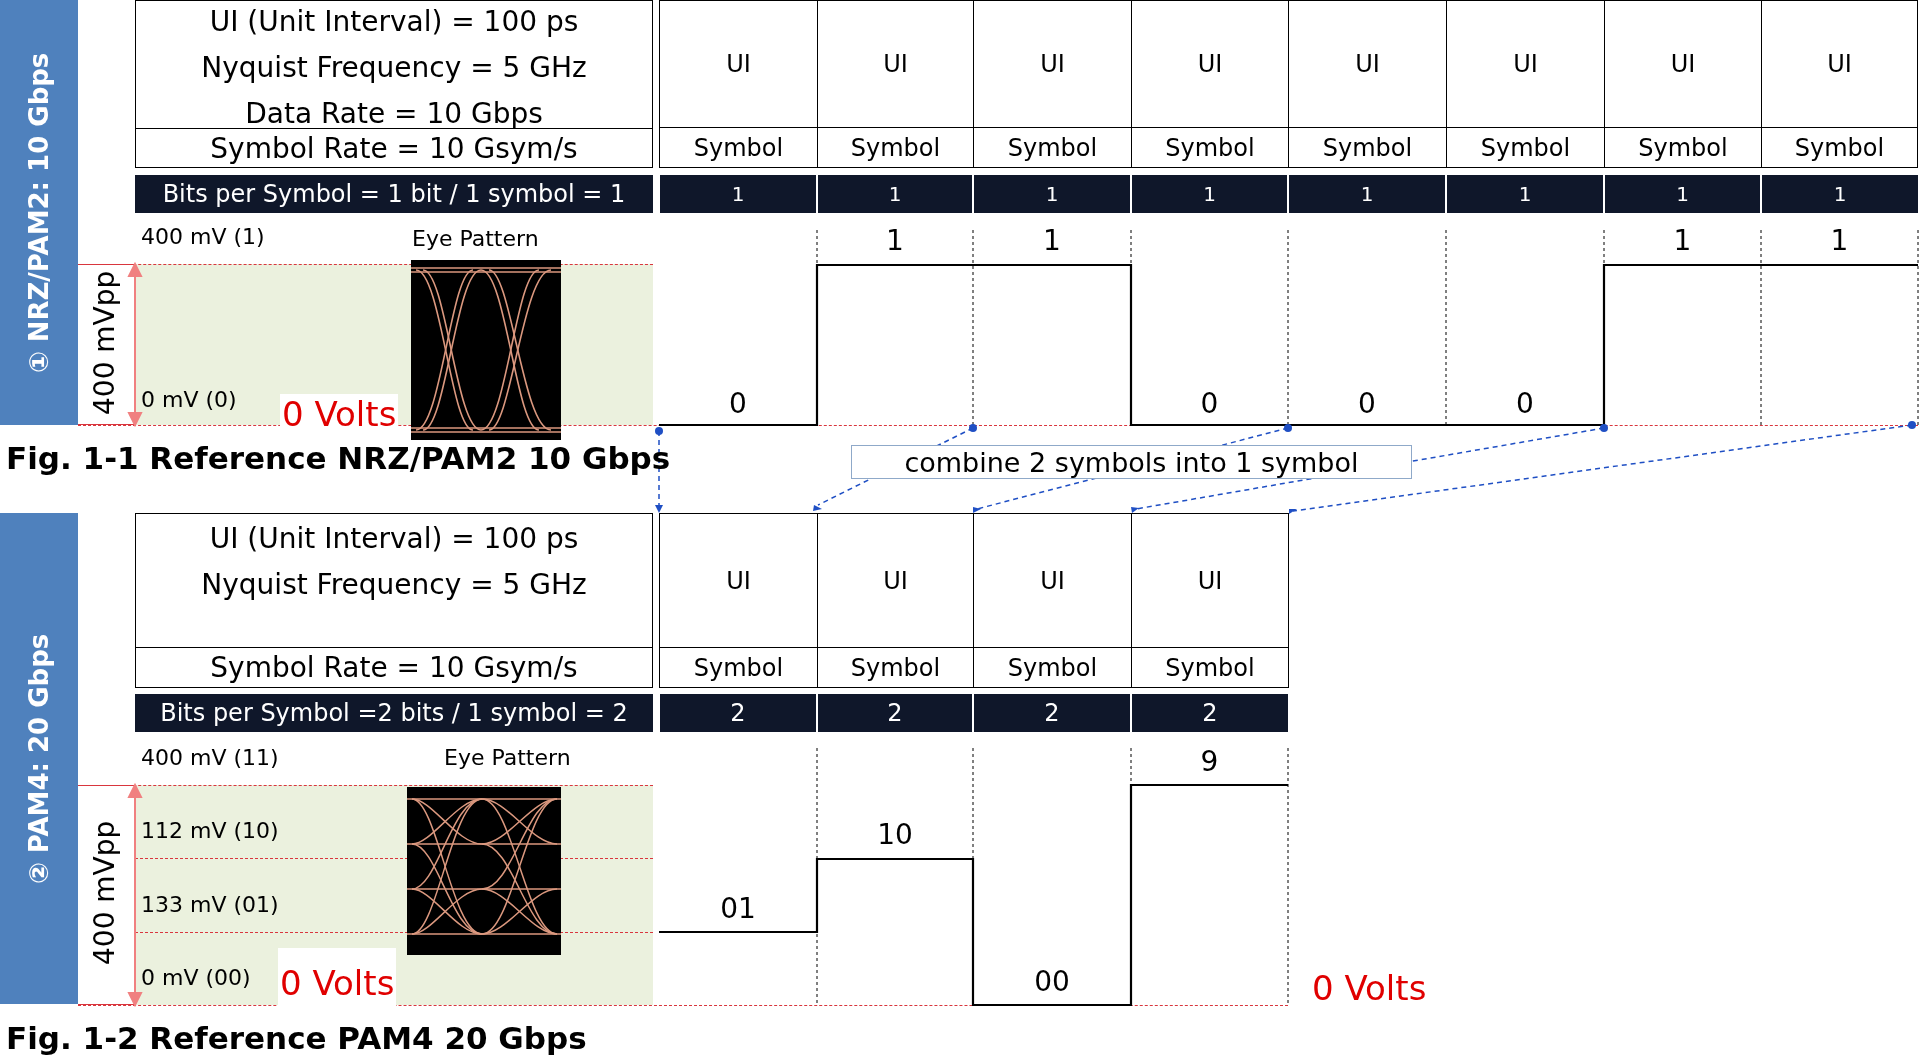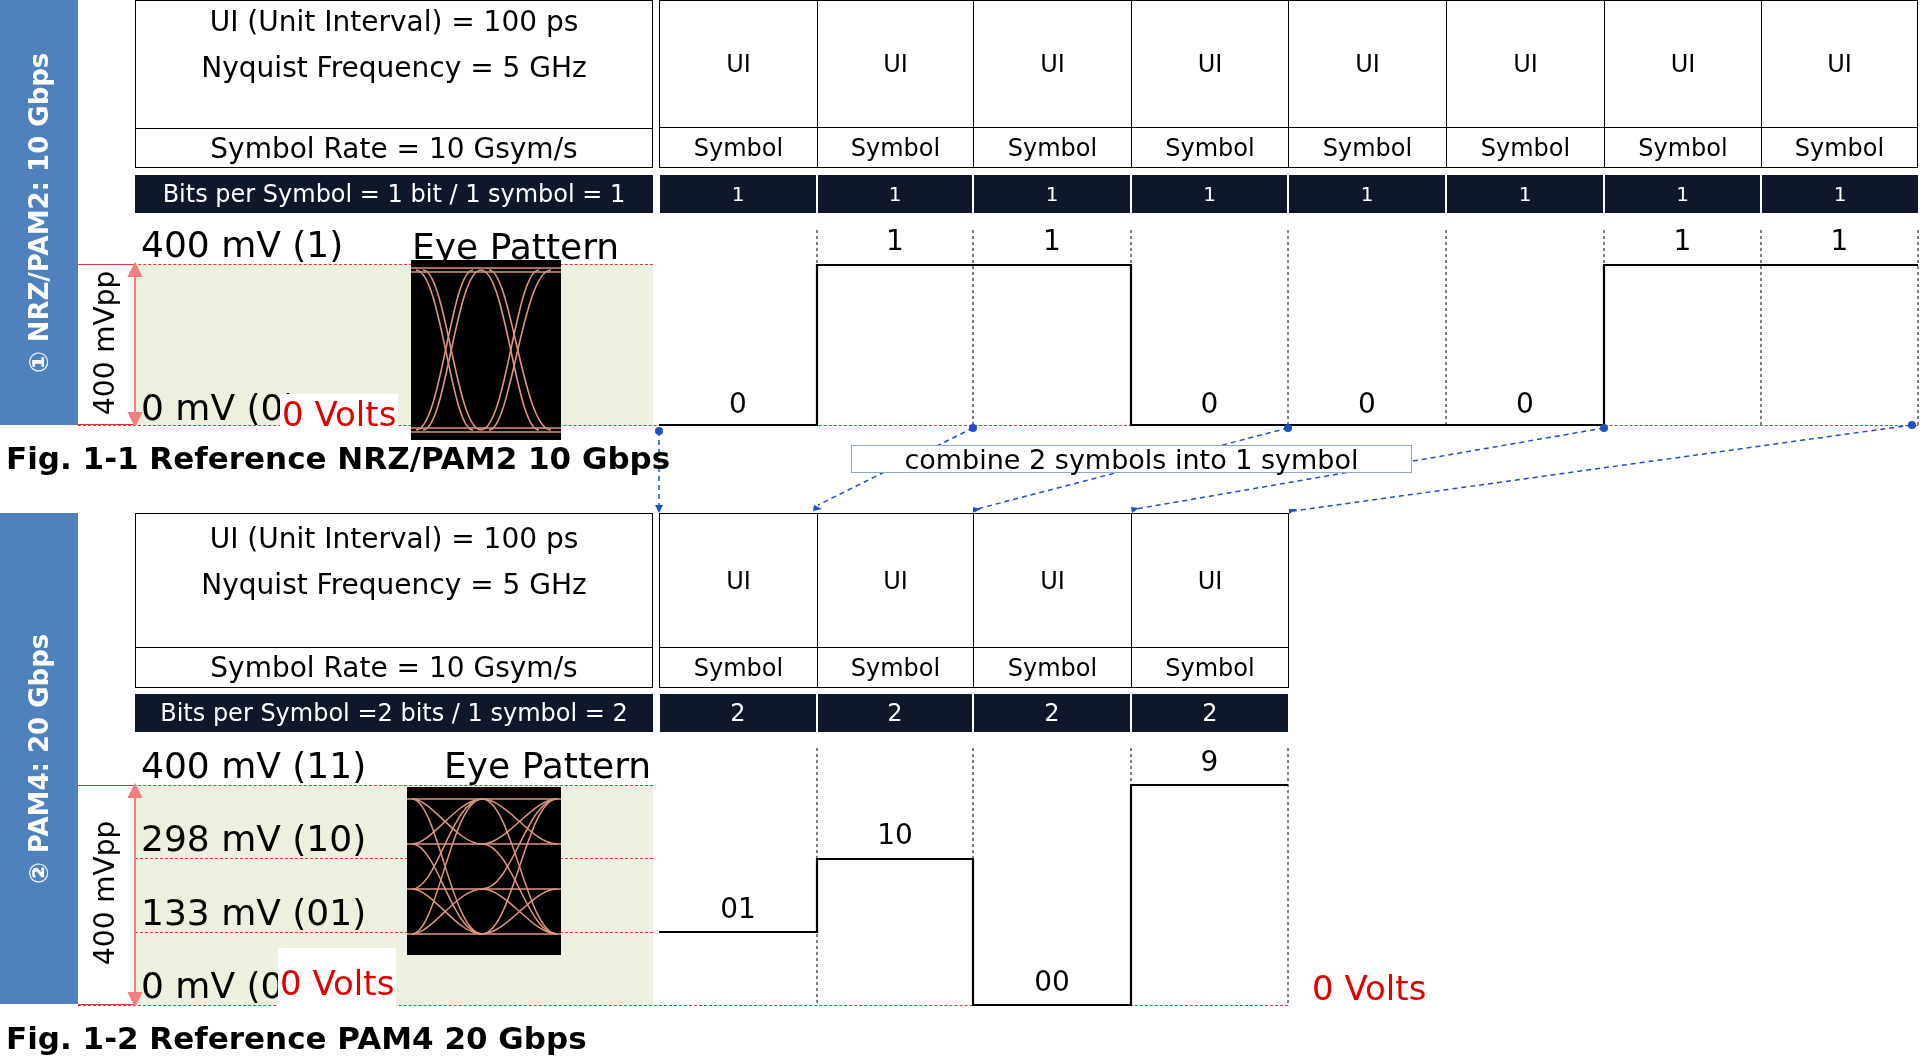--- a/index.html
+++ b/index.html
@@ -8,39 +8,40 @@
   .abs{position:absolute;}
   .bluebar{background:#4f81bd;color:#fff;}
   .vtext{position:absolute;left:50%;top:50%;transform:translate(-50%,-50%) rotate(-90deg);
          white-space:nowrap;font-weight:bold;font-size:26px;}
   .tbl{border:1px solid #000;box-sizing:border-box;background:#fff;}
   .cell{position:absolute;border:1px solid #000;box-sizing:border-box;display:flex;align-items:center;justify-content:center;font-size:24px;}
   .info{position:absolute;left:0;right:0;text-align:center;font-size:28px;line-height:46px;}
   .gray{position:absolute;background:#0f172a;color:#fff;font-weight:normal;display:flex;align-items:center;justify-content:center;box-sizing:border-box;}
   .green{position:absolute;background:#ebf1de;}
   .redline{position:absolute;height:0;border-top:1.5px dashed #d9363e;}
-  .lvl{position:absolute;font-size:36px;white-space:nowrap;}
+  .lvl{position:absolute;font-size:22px;white-space:nowrap;}
   .caption{position:absolute;font-weight:bold;font-size:31px;white-space:nowrap;}
   .volts{position:absolute;color:#e00000;font-size:34px;white-space:nowrap;background:#fff;}
   .eye{position:absolute;background:#000;}
   .bit{position:absolute;font-size:28px;text-align:center;}
   .combine{position:absolute;border:1.5px solid #8fa9c9;background:#fff;font-size:27px;
            display:flex;align-items:center;justify-content:center;box-sizing:border-box;}
   svg{position:absolute;left:0;top:0;}
 </style>
 </head>
 <body>
 
 <div class="abs bluebar" style="left:0;top:0;width:78px;height:425px;">
   <span class="vtext">① NRZ/PAM2: 10 Gbps</span>
 </div>
 
 <div class="abs tbl" style="left:135px;top:0;width:518px;height:168px;">
   <div class="info" style="top:-2px;">UI (Unit Interval) = 100 ps</div>
   <div class="info" style="top:44px;">Nyquist Frequency = 5 GHz</div>
+  <div class="info" style="top:90px;line-height:46px;">Data Rate = 10 Gbps</div>
   <div class="abs" style="left:0;right:0;top:127px;border-top:1px solid #000;"></div>
   <div class="info" style="top:128px;line-height:40px;">Symbol Rate = 10 Gsym/s</div>
 </div>
 
 <div>
   <div class="cell" style="left:659px;top:0;width:159px;height:128px;">UI</div>
   <div class="cell" style="left:817px;top:0;width:157px;height:128px;">UI</div>
   <div class="cell" style="left:973px;top:0;width:159px;height:128px;">UI</div>
   <div class="cell" style="left:1131px;top:0;width:158px;height:128px;">UI</div>
   <div class="cell" style="left:1288px;top:0;width:159px;height:128px;">UI</div>
@@ -152,21 +153,21 @@
   <div class="bit" style="left:973px;top:224px;width:158px;">1</div>
   <div class="bit" style="left:1131px;top:387px;width:157px;">0</div>
   <div class="bit" style="left:1288px;top:387px;width:158px;">0</div>
   <div class="bit" style="left:1446px;top:387px;width:158px;">0</div>
   <div class="bit" style="left:1604px;top:224px;width:157px;">1</div>
   <div class="bit" style="left:1761px;top:224px;width:157px;">1</div>
 </div>
 
 <div class="caption" style="left:6px;top:440px;">Fig. 1-1 Reference NRZ/PAM2 10 Gbps</div>
 
-<div class="combine" style="left:851px;top:445px;width:561px;height:28px;">combine 2 symbols into 1 symbol</div>
+<div class="combine" style="left:851px;top:445px;width:561px;height:34px;">combine 2 symbols into 1 symbol</div>
 
 <div class="abs bluebar" style="left:0;top:513px;width:78px;height:491px;">
   <span class="vtext">② PAM4: 20 Gbps</span>
 </div>
 
 <div class="abs tbl" style="left:135px;top:513px;width:518px;height:175px;">
   <div class="info" style="top:2px;">UI (Unit Interval) = 100 ps</div>
   <div class="info" style="top:48px;">Nyquist Frequency = 5 GHz</div>
   <div class="abs" style="left:0;right:0;top:133px;border-top:1px solid #000;"></div>
   <div class="info" style="top:134px;line-height:40px;">Symbol Rate = 10 Gsym/s</div>
@@ -195,21 +196,21 @@
 
 <div class="green" style="left:135px;top:785px;width:518px;height:220px;"></div>
 <div class="redline" style="left:78px;top:785px;width:575px;"></div>
 <div class="redline" style="left:135px;top:858px;width:518px;"></div>
 <div class="redline" style="left:135px;top:932px;width:518px;"></div>
 <div class="redline" style="left:78px;top:1005px;width:1210px;"></div>
 <div class="abs" style="left:78px;top:785px;width:57px;border-top:1.5px solid #d9363e;"></div>
 <div class="abs" style="left:78px;top:1004px;width:57px;border-top:1.5px solid #d9363e;"></div>
 
 <div class="lvl" style="left:141px;top:745px;">400 mV (11)</div>
-<div class="lvl" style="left:141px;top:818px;">298 mV (10)</div>
+<div class="lvl" style="left:141px;top:818px;">112 mV (10)</div>
 <div class="lvl" style="left:141px;top:892px;">133 mV (01)</div>
 <div class="lvl" style="left:141px;top:965px;">0 mV (00)</div>
 <div class="lvl" style="left:444px;top:745px;">Eye Pattern</div>
 <div class="volts" style="left:278px;top:948px;height:58px;line-height:70px;padding:0 2px;">0 Volts</div>
 <div class="volts" style="left:1312px;top:968px;background:transparent;">0 Volts</div>
 
 <div class="abs" style="left:88px;top:780px;">
   <span class="abs" style="left:0;top:185px;transform:rotate(-90deg);transform-origin:0 0;font-size:28px;white-space:nowrap;">400 mVpp</span>
 </div>
 

